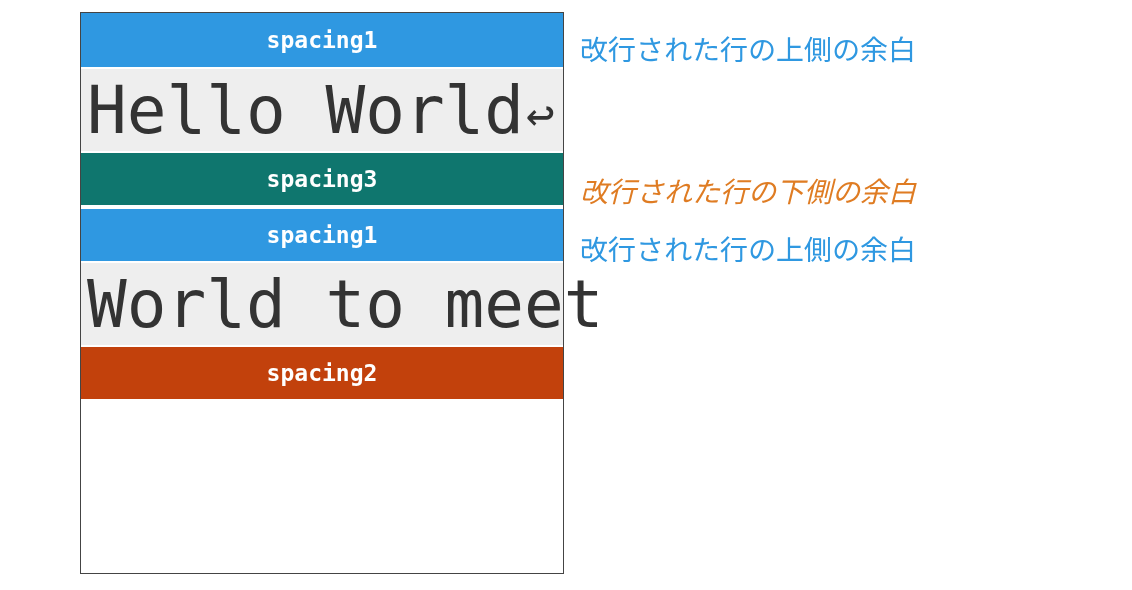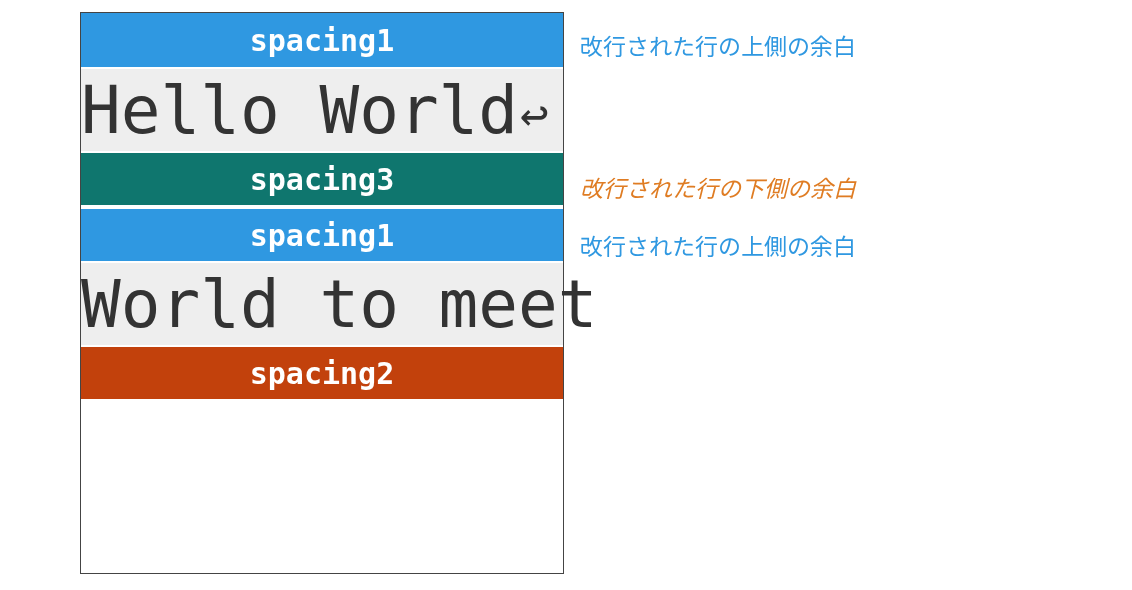--- a/index.html
+++ b/index.html
@@ -27,53 +27,54 @@
   }
   .row {
     width: 100%;
     box-sizing: border-box;
     display: flex;
     align-items: center;
   }
   .spacing-label {
     justify-content: center;
     font-family: "Menlo", "Consolas", "DejaVu Sans Mono", monospace;
-    font-size: 30px;
+    font-size: 23px;
     font-weight: 600;
     color: #ffffff;
     height: 56px;
     border-bottom: 2px solid #ffffff;
     border-top: 2px solid #ffffff;
   }
   .spacing-label:first-child { border-top: none; }
   .text-row {
     background: #eeeeee;
     font-family: "Menlo", "Consolas", "DejaVu Sans Mono", monospace;
     font-size: 66px;
     font-weight: 400;
     color: #333333;
+    padding-left: 6px;
     height: 82px;
     white-space: pre;
   }
   .return-icon {
     display: inline-block;
     font-size: 48px;
     line-height: 1;
     margin-left: 2px;
     position: relative;
     top: 4px;
   }
   .c-blue   { background: #2f98e1; }
   .c-orange { background: #0f766e; }
   .c-green  { background: #c2410c; }
 
   .annot {
     position: absolute;
     left: 580px;
-    font-size: 23px;
+    font-size: 28px;
     font-weight: 400;
     white-space: nowrap;
   }
   .a-blue   { color: #2f98e1; }
   .a-orange { color: #df7c23; }
   .a-green  { color: #6fc93f; }
 </style>
 </head>
 <body>
 

